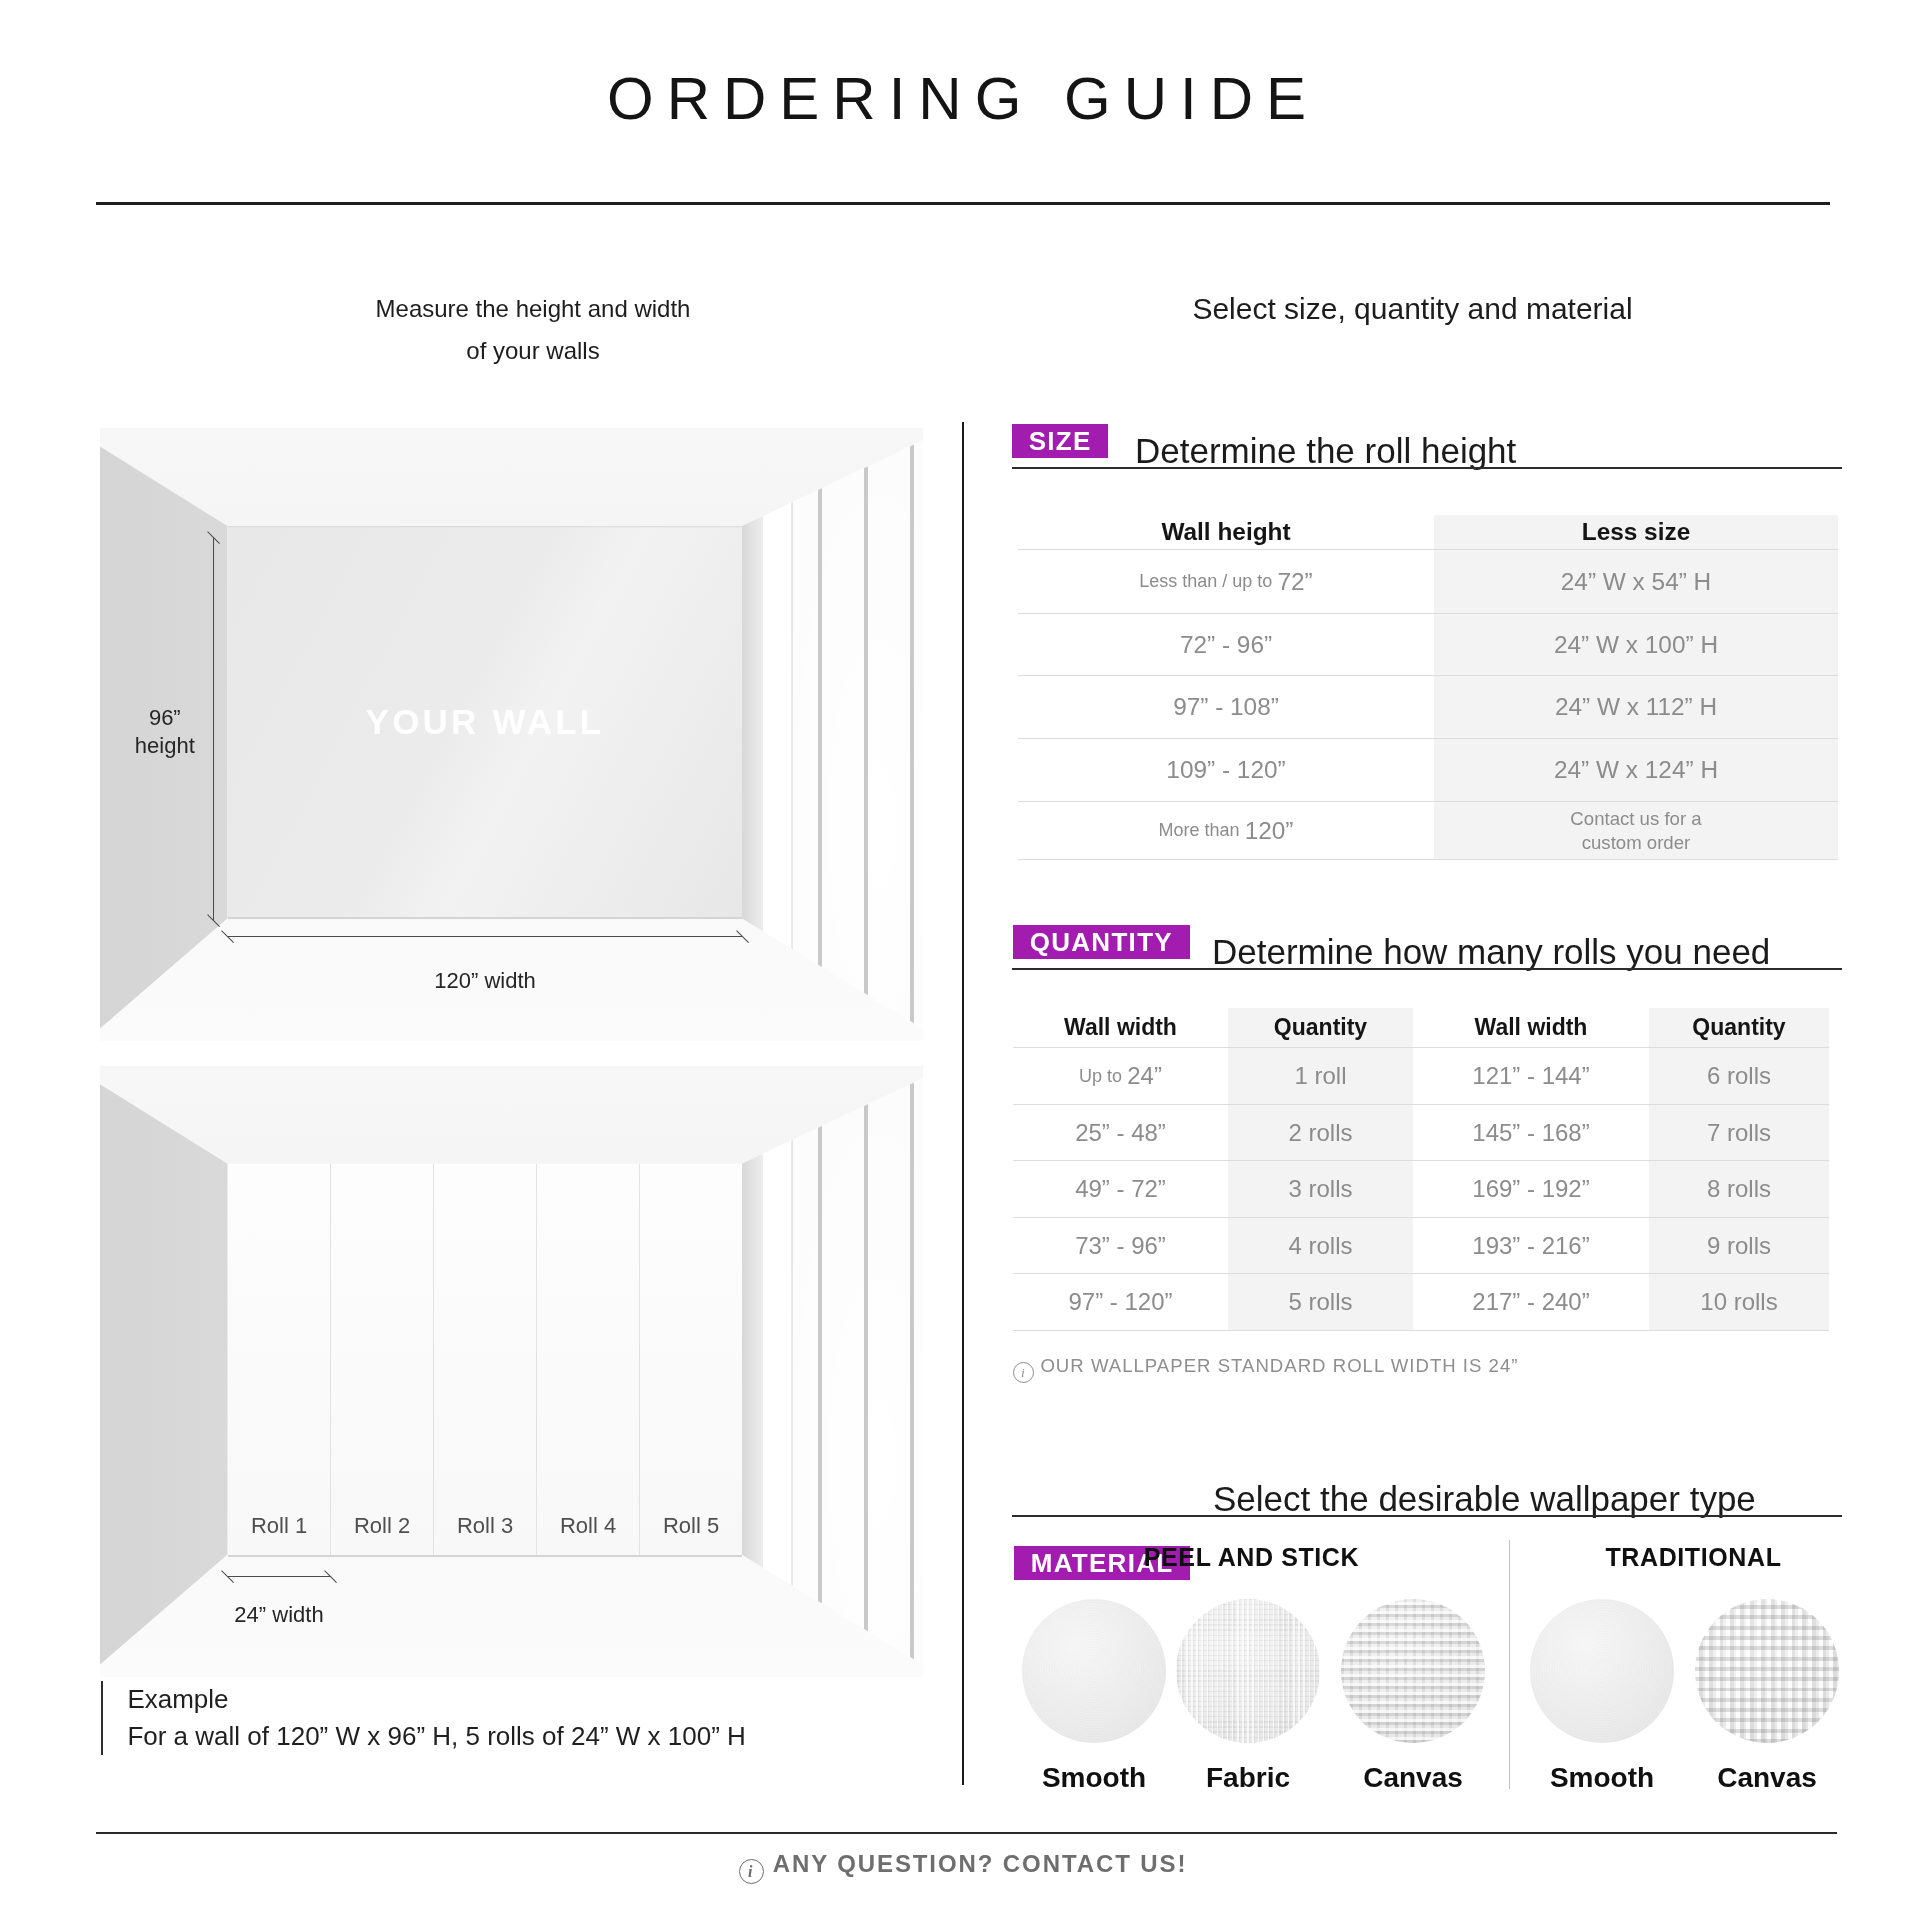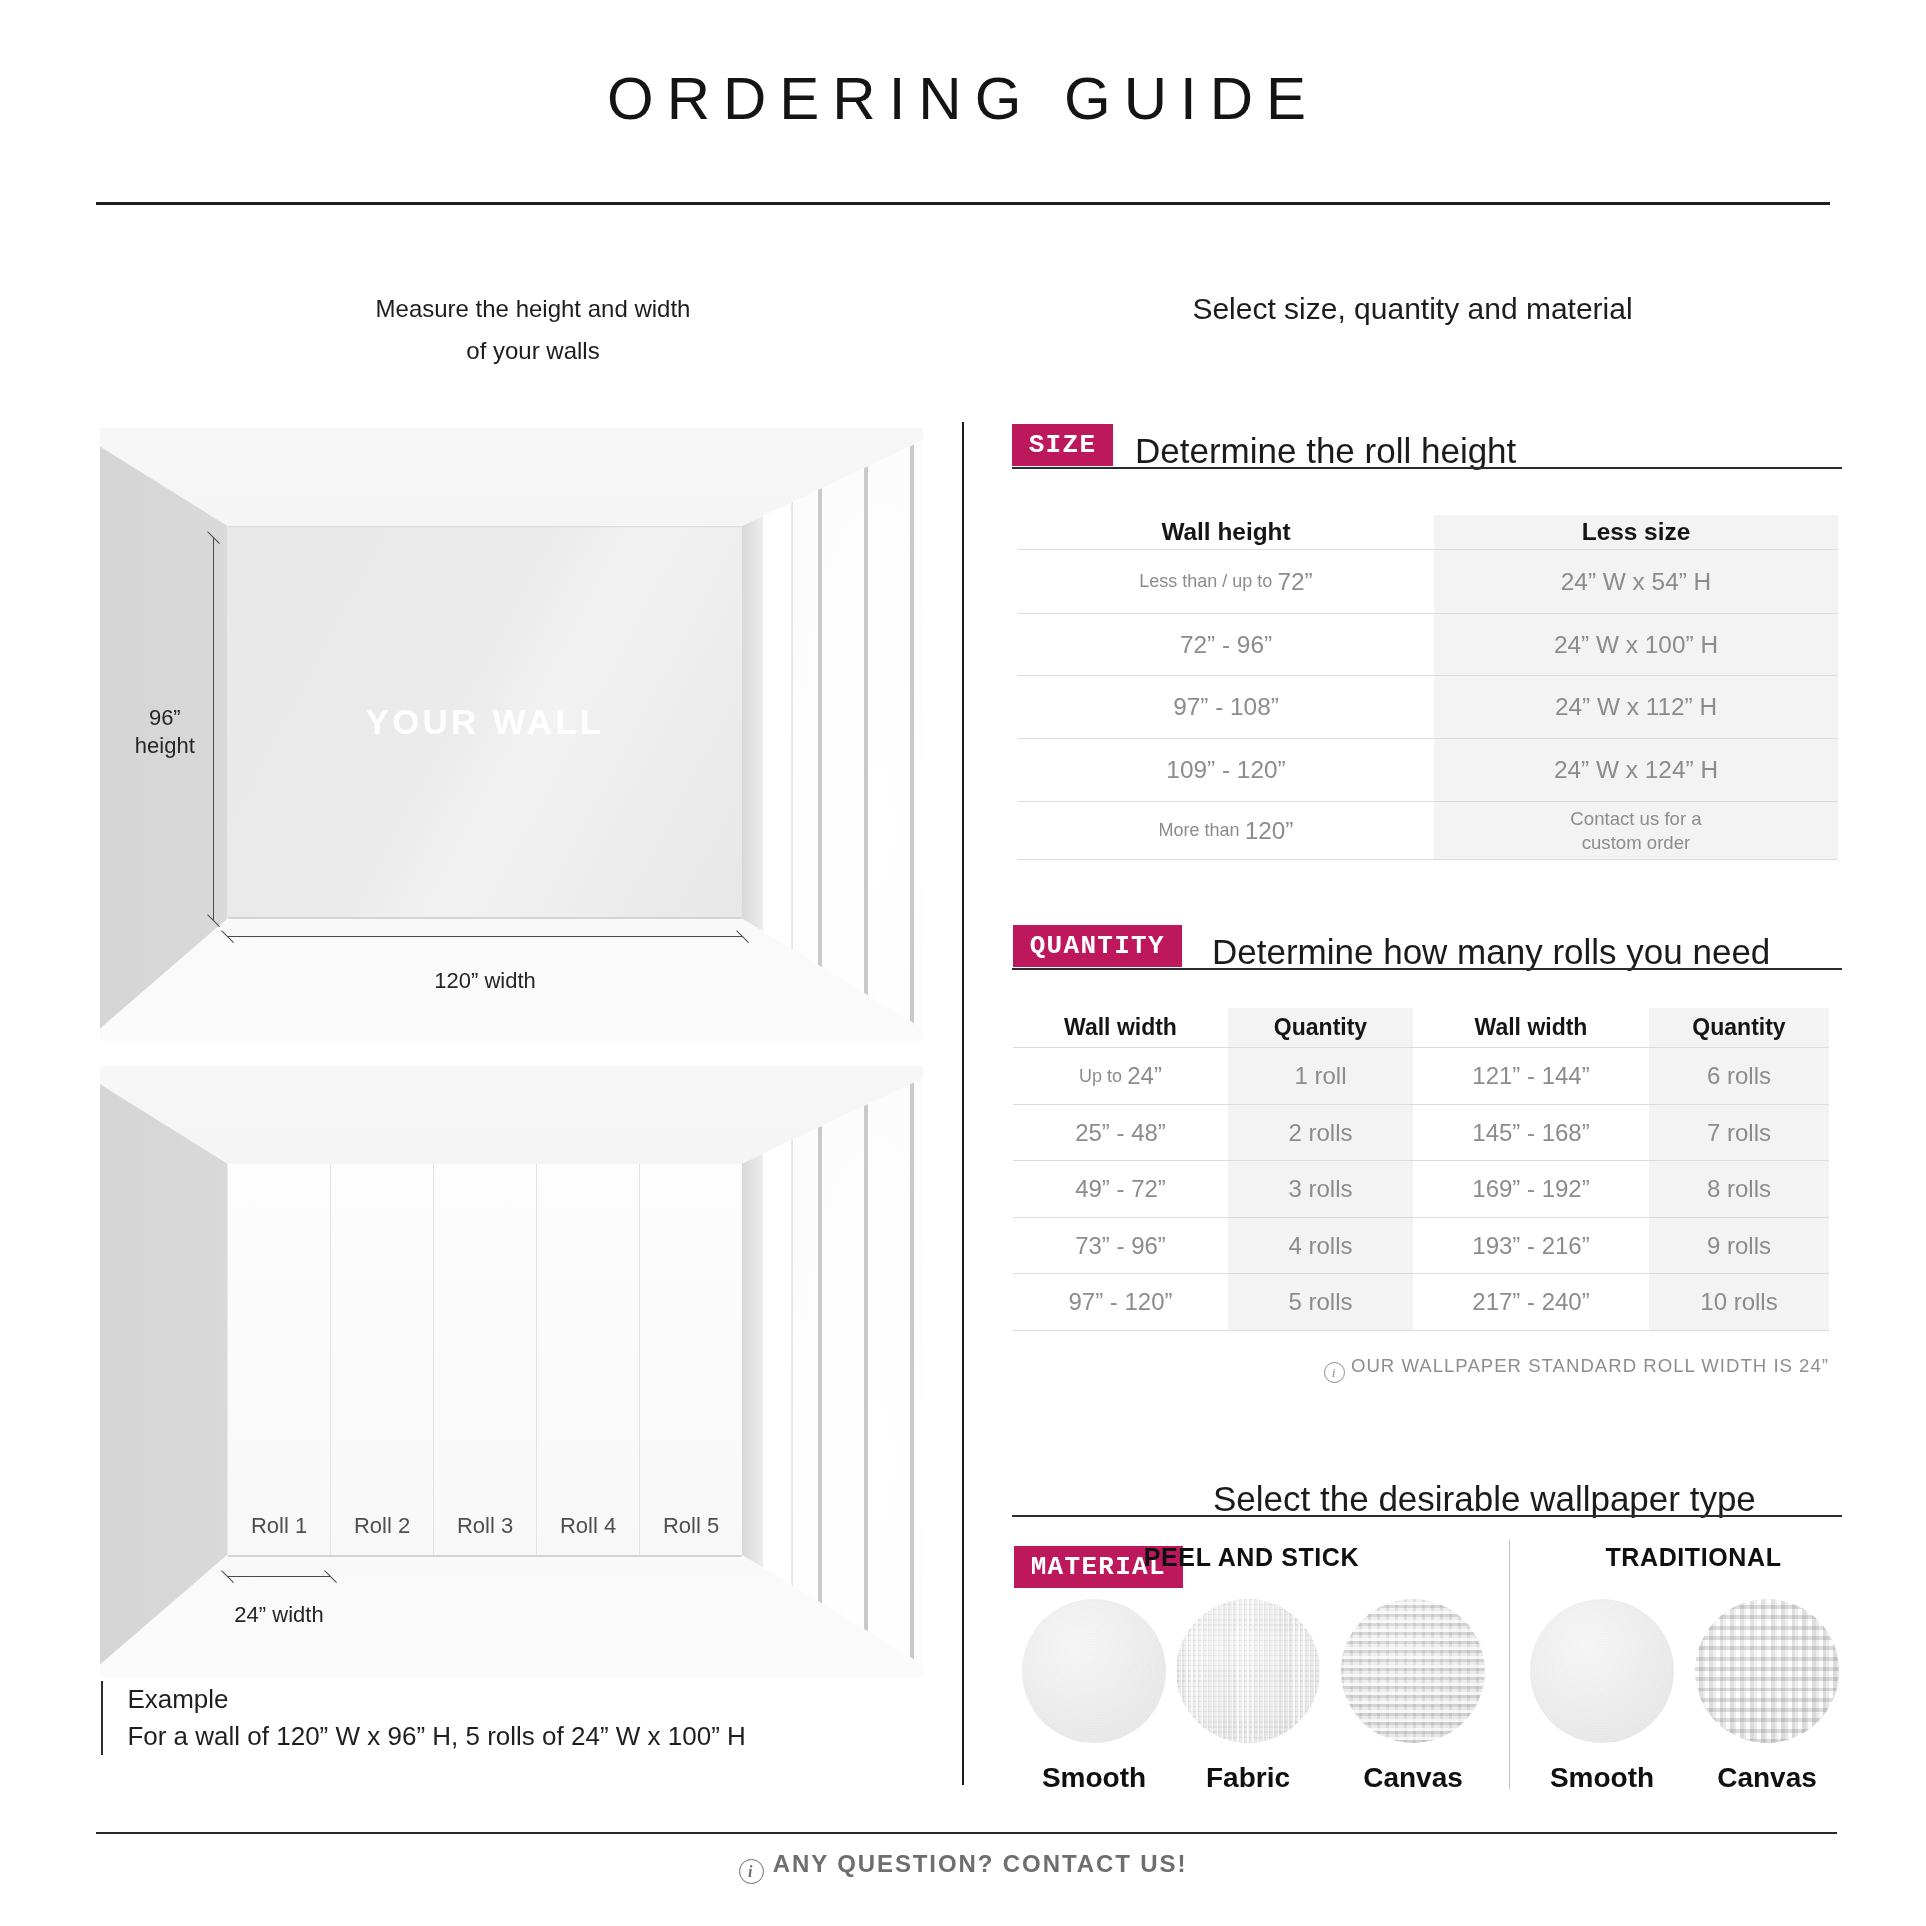--- a/index.html
+++ b/index.html
@@ -57,22 +57,22 @@
   .panel+.panel{border-left:1.3px solid #e2e2e2;}
   .roll-label{position:absolute;bottom:16.7px;left:0;width:100%;text-align:center;font-size:22px;color:#4f4f4f;}
   .dim-h2{left:128px;top:510px;width:103px;height:1.3px;}
   .label-24{left:89px;top:535px;width:180px;}
 
   
   .example{position:absolute;left:101px;top:1681px;border-left:2.6px solid #2e2e2e;padding-left:24.4px;
            font-size:26px;line-height:37px;color:#1f1f1f;}
 
   
-  .badge{position:absolute;background:#be185d;color:#ffffff;font-size:26px;font-weight:600;letter-spacing:1.3px;
-         height:42px;display:flex;align-items:center;justify-content:center;padding:0 16.7px;font-family:Liberation Mono, monospace;}
+  .badge{position:absolute;background:#a21caf;color:#ffffff;font-size:26px;font-weight:600;letter-spacing:1.3px;
+         height:34px;display:flex;align-items:center;justify-content:center;padding:0 16.7px;}
   .badge-size{left:1012px;top:424px;}
   .badge-quantity{left:1013px;top:925px;}
   .badge-material{left:1014px;top:1546px;}
   .subtitle{position:absolute;font-size:35px;font-weight:500;color:#1b1b1b;}
   .subtitle-size{left:1135px;top:431px;}
   .subtitle-quantity{left:1212px;top:932px;}
   .subtitle-material{left:1213px;top:1479px;}
   .section-rule{position:absolute;left:1012px;width:830px;height:1.9px;background:#2c2c2c;}
   .rule-size{top:467px;} .rule-quantity{top:968px;} .rule-material{top:1515px;}
 
@@ -83,21 +83,21 @@
              grid-template-columns:215px 185px 236px 180px;grid-template-rows:40px 57px 56px 57px 56px 57px;}
   .cell,.hcell{display:flex;align-items:center;justify-content:center;border-bottom:1.3px solid #dcdcdc;}
   .hcell{font-size:24.4px;font-weight:600;color:#151515;}
   .qty-table .hcell{font-size:23px;}
   .cell{font-size:24.4px;color:#8c8c8c;}
   .qty-table .cell{font-size:24px;}
   .c-gray{background:#f3f3f3;}
   .prefix{font-size:18px;margin-right:5.1px;}
   .two-line{flex-direction:column;font-size:18.6px;line-height:24px;text-align:center;}
 
-  .note{position:absolute;left:1013px;top:1355px;width:816px;text-align:right;
+  .note{position:absolute;left:1013px;top:1355px;width:816px;text-align:left;
         font-size:18.6px;letter-spacing:1px;color:#8e8e8e;font-weight:500;}
 
   
   .mat-group-label{position:absolute;top:1543px;font-size:25px;font-weight:600;letter-spacing:0.6px;
                    color:#101010;text-align:center;}
   .mat-label-peel{left:1027px;width:449px;}
   .mat-label-trad{left:1522px;width:343px;}
   .mat-divider{position:absolute;left:1509px;top:1540px;width:1.3px;height:249px;background:#c2c2c2;}
   .swatch{position:absolute;top:1599px;width:144px;text-align:center;}
   .sw-1{left:1022px;} .sw-2{left:1176px;} .sw-3{left:1341px;} .sw-4{left:1530px;} .sw-5{left:1695px;}

